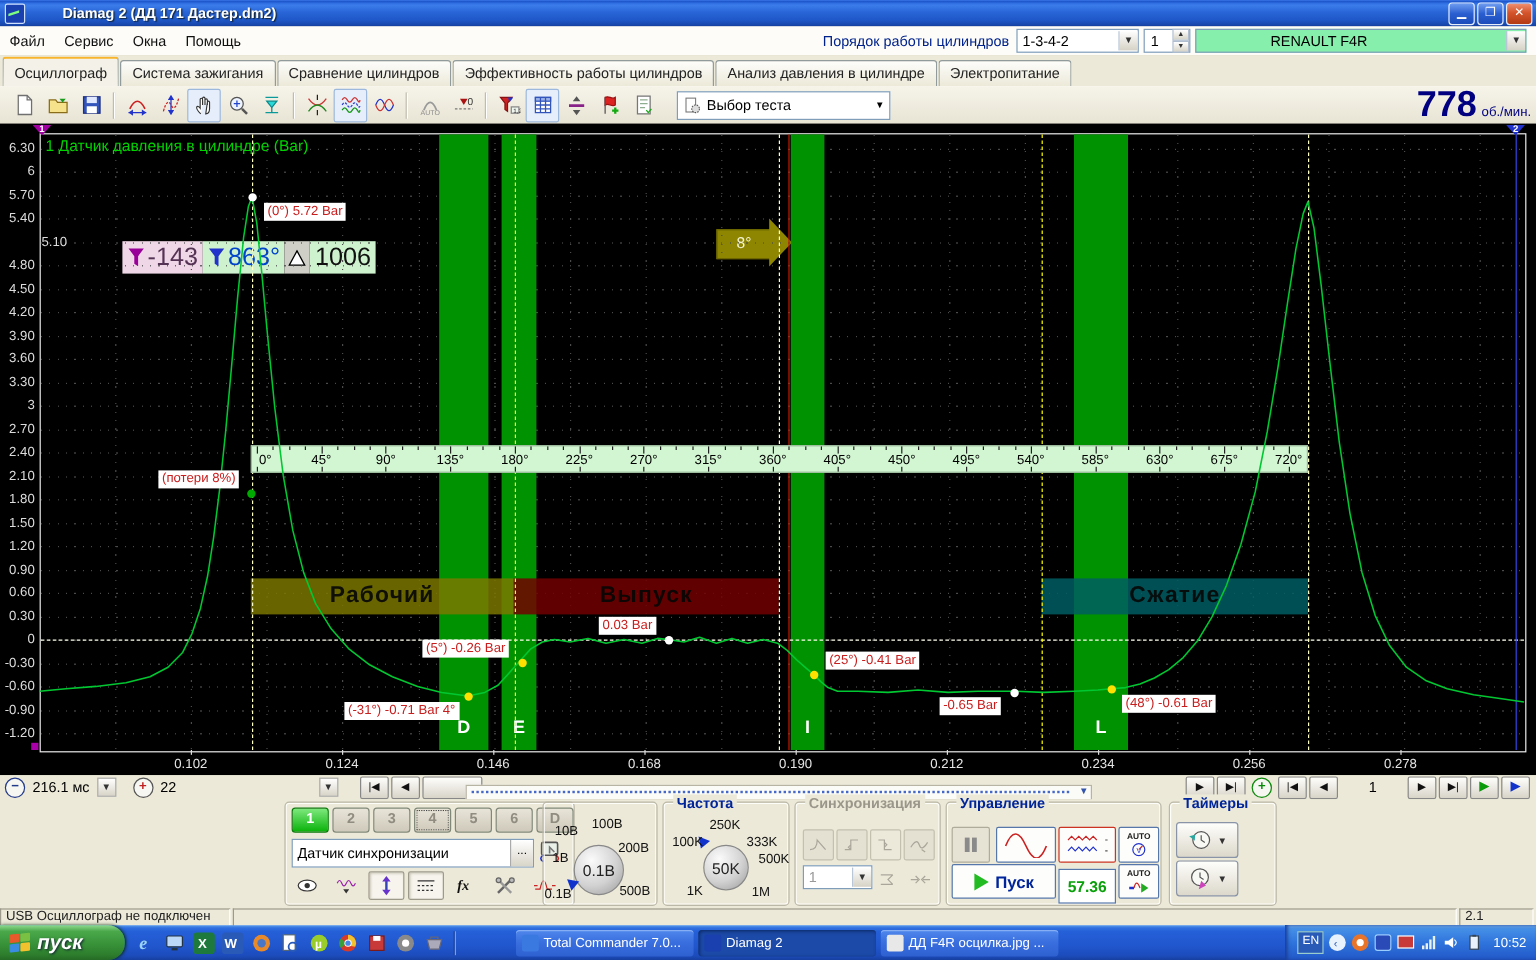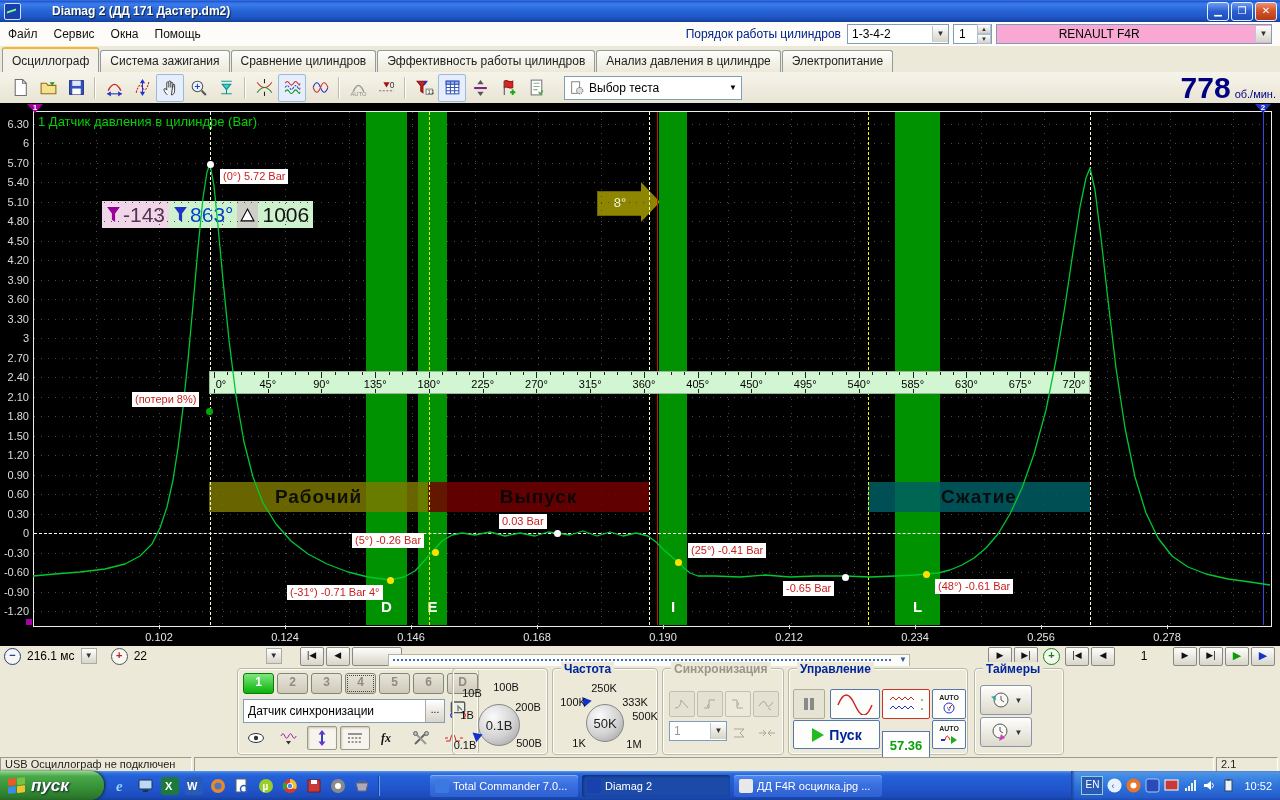--- a/index.html
+++ b/index.html
@@ -161,21 +161,21 @@
         <span>1-3-4-2</span>
           <span class="arrow">▼</span>
       </span>
       <span class="spin">
         <span>1</span>
         <span class="ud">
             <span>▲</span>
             <span>▼</span>
           </span>
       </span>
-      <span class="combo" style="width:270px;background:#f9a8d4;justify-content:space-between">
+      <span class="combo" style="width:270px;background:#86efac;justify-content:space-between">
         <span style="margin:0 auto">RENAULT F4R</span>
           <span class="arrow">▼</span>
       </span>
     </span>
   </div>
 
   <div class="tabs" id="tabs">
       <span class="tab active">Осциллограф</span>
       <span class="tab">Система зажигания</span>
       <span class="tab">Сравнение цилиндров</span>
@@ -357,21 +357,21 @@
     <div class="gmark"></div>
   <div class="hgrid" style="top: 21px;"></div>
       <div class="ylab" style="top: 15px;">6.30</div>
       <div class="hgrid" style="top: 40px;"></div>
       <div class="ylab" style="top: 34px;">6</div>
       <div class="hgrid" style="top: 60px;"></div>
       <div class="ylab" style="top: 54px;">5.70</div>
       <div class="hgrid" style="top: 79px;"></div>
       <div class="ylab" style="top: 73px;">5.40</div>
       <div class="hgrid" style="top: 99px;"></div>
-      <div class="ylab" style="top: 93px;">5.10</div>
+      <div class="ylab" style="top: 93px; padding-left: 27px;">5.10</div>
       <div class="hgrid" style="top: 118px;"></div>
       <div class="ylab" style="top: 112px;">4.80</div>
       <div class="hgrid" style="top: 138px;"></div>
       <div class="ylab" style="top: 132px;">4.50</div>
       <div class="hgrid" style="top: 157px;"></div>
       <div class="ylab" style="top: 151px;">4.20</div>
       <div class="hgrid" style="top: 177px;"></div>
       <div class="ylab" style="top: 171px;">3.90</div>
       <div class="hgrid" style="top: 196px;"></div>
       <div class="ylab" style="top: 190px;">3.60</div>
@@ -779,21 +779,21 @@
             <path d="M8 7l3-3" stroke="#cc2222"></path>
             <text x="6" y="10" font-size="6" fill="#2233cc">V</text>
           </svg>
       </span>
       <span class="ctlbtn" style="left:4px;top:51px;width:85px;height:27px">
         <svg width="14" height="16" viewBox="0 0 14 16">
             <path d="M1 1l12 7-12 7z" fill="#22bb22"></path>
           </svg>
         <span class="runlabel">Пуск</span>
       </span>
-      <span class="ratebox" style="left:93px;top:62px;width:46px;height:27px">57.36</span>
+      <span class="ratebox" style="left:93px;top:55px;width:46px;height:27px">57.36</span>
       <span class="ctlbtn" style="left:143px;top:51px;width:32px;height:27px;flex-direction:column;gap:0">
         <span class="autotxt">AUTO</span>
         <svg width="18" height="12" viewBox="0 0 18 12">
             <path d="M1 8h4" stroke="#2233cc" stroke-width="2"></path>
             <path d="M5 8q2-8 5 0" stroke="#cc2222" fill="none"></path>
             <path d="M11 4l6 4-6 4z" fill="#22aa22"></path>
           </svg>
       </span>
     </div>
 

